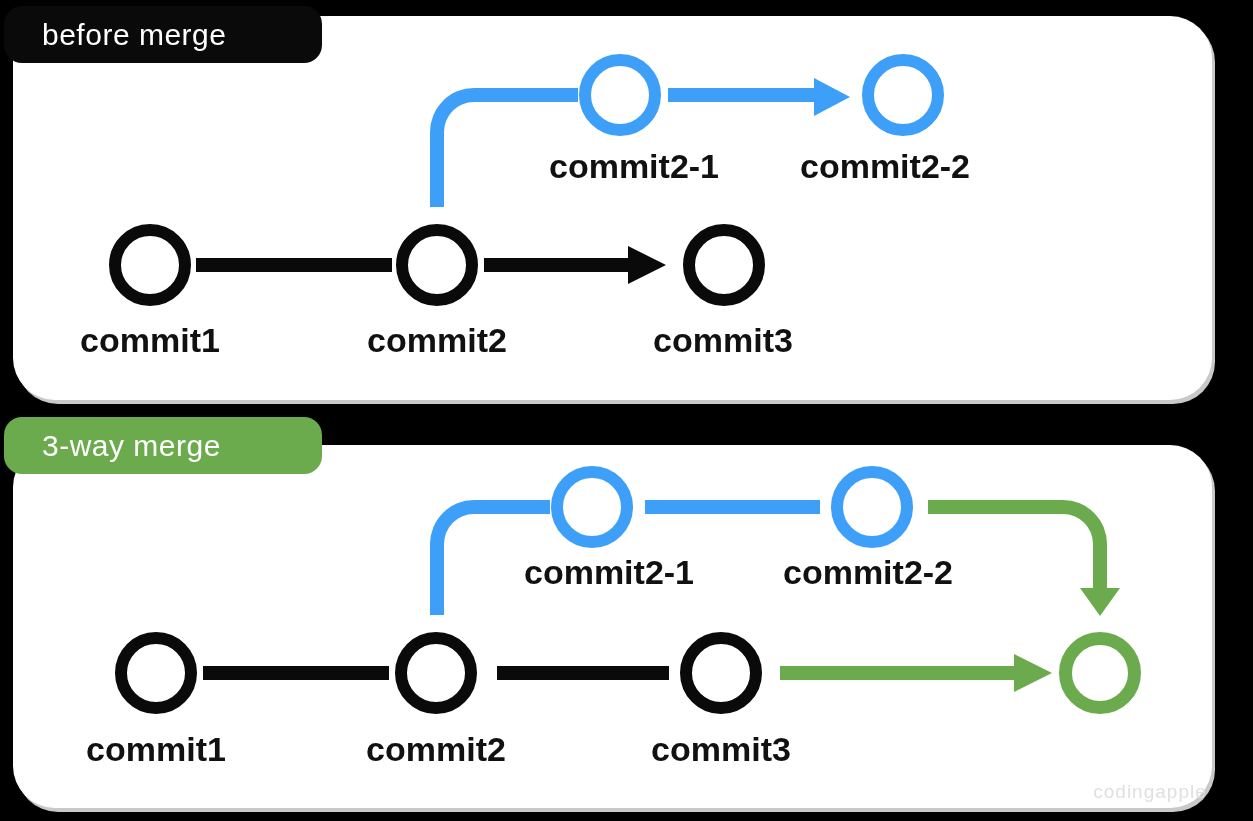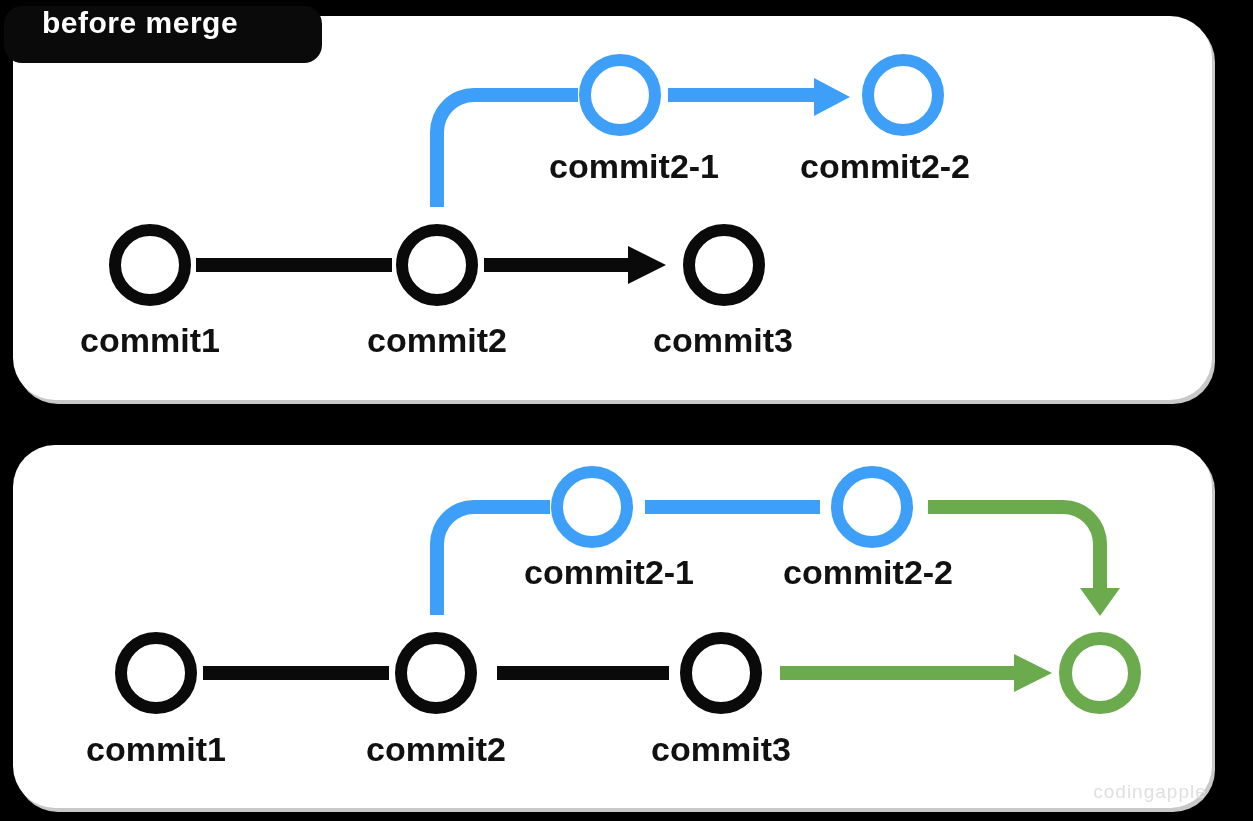--- a/index.html
+++ b/index.html
@@ -8,22 +8,22 @@
     --badge-text:#fff; --label-text:#111; --watermark:#e0e0e0;
   }
   html,body{margin:0;padding:0;background:var(--background);}
   .stage{position:relative;width:1253px;height:821px;background:var(--background);
     overflow:hidden;font-family:"Liberation Sans","DejaVu Sans",sans-serif;}
   .panel{position:absolute;left:13px;width:1199px;background:var(--panel);
     border-radius:42px;box-shadow:3px 4px 0 var(--panel-shadow);z-index:1;}
   .panel.p1{top:16px;height:384px;}
   .panel.p2{top:445px;height:363px;}
   .badge{position:absolute;left:4px;width:318px;height:57px;border-radius:18px;
-    display:flex;align-items:flex-start;box-sizing:border-box;padding-left:38px;z-index:3;
-    color:var(--badge-text);font-size:30px;font-weight:700;letter-spacing:.5px;}
+    display:flex;align-items:center;box-sizing:border-box;padding-left:38px;z-index:3;
+    color:var(--badge-text);font-size:30px;font-weight:400;letter-spacing:.5px;}
   .badge.b1{top:6px;background:var(--main-branch);}
   .badge.b2{top:417px;background:var(--merge-branch);}
   .node{position:absolute;width:82px;height:82px;border-radius:50%;
     box-sizing:border-box;background:var(--panel);z-index:2;}
   .node.black{border:12px solid var(--main-branch);}
   .node.blue{border:12px solid var(--feature-branch);}
   .node.green{border:13px solid var(--merge-branch);}
   .hline{position:absolute;height:14px;z-index:2;}
   .hline.black{background:var(--main-branch);}
   .hline.blue{background:var(--feature-branch);}
@@ -70,20 +70,23 @@
   <div class="hline black" style="left:196px;top:258px;width:196px;"></div>
   <div class="node black" style="left:396px;top:224px;"></div>
   <div class="hline black" style="left:484px;top:258px;width:144px;"></div>
   <div class="arr-right black" style="left:628px;top:246px;"></div>
   <div class="node black" style="left:683px;top:224px;"></div>
   <div class="clabel" style="left:150px;top:321px;">commit1</div>
   <div class="clabel" style="left:437px;top:321px;">commit2</div>
   <div class="clabel" style="left:723px;top:321px;">commit3</div>
 
   <div class="panel p2"></div>
+  <div class="badge b2">
+    <span>3-way merge</span>
+  </div>
 
   <div class="elbow-up" style="left:430px;top:500px;width:120px;height:115px;"></div>
   <div class="node blue" style="left:551px;top:466px;"></div>
   <div class="hline blue" style="left:645px;top:500px;width:175px;"></div>
   <div class="node blue" style="left:831px;top:466px;"></div>
   <div class="clabel" style="left:609px;top:553px;">commit2-1</div>
   <div class="clabel" style="left:868px;top:553px;">commit2-2</div>
 
   <div class="elbow-down" style="left:928px;top:500px;width:179px;height:90px;"></div>
   <div class="arr-down" style="left:1080px;top:588px;"></div>

